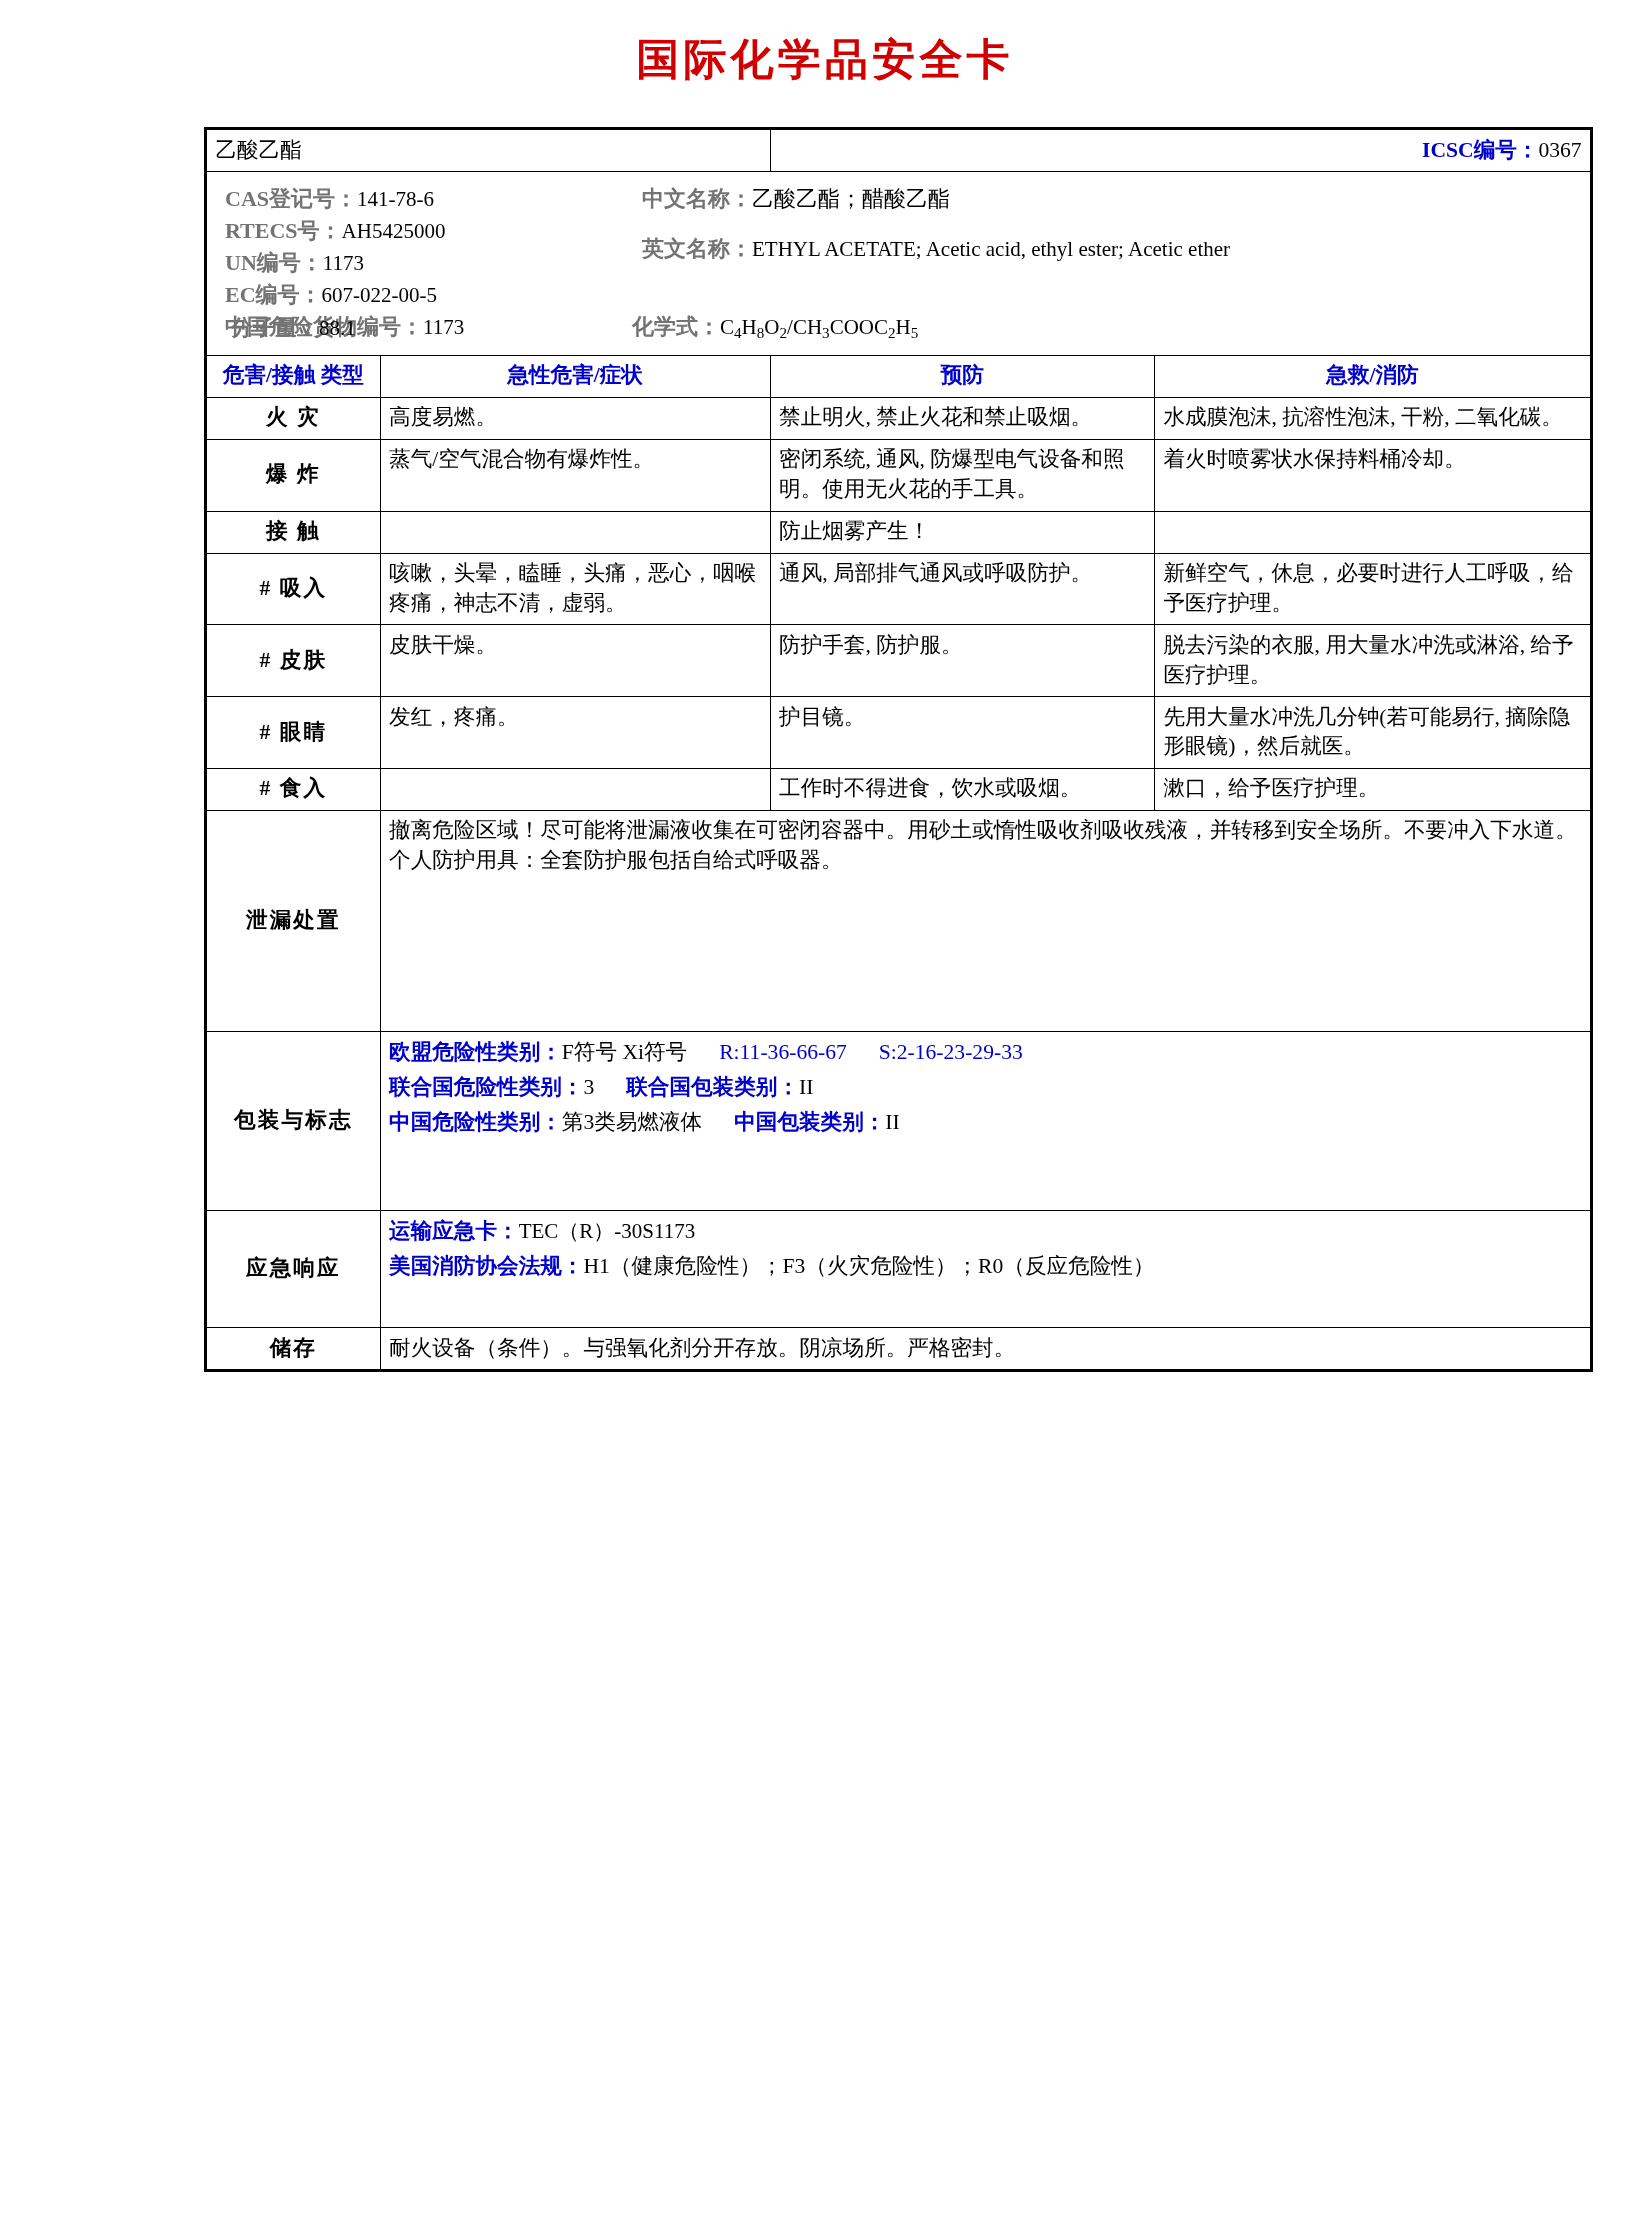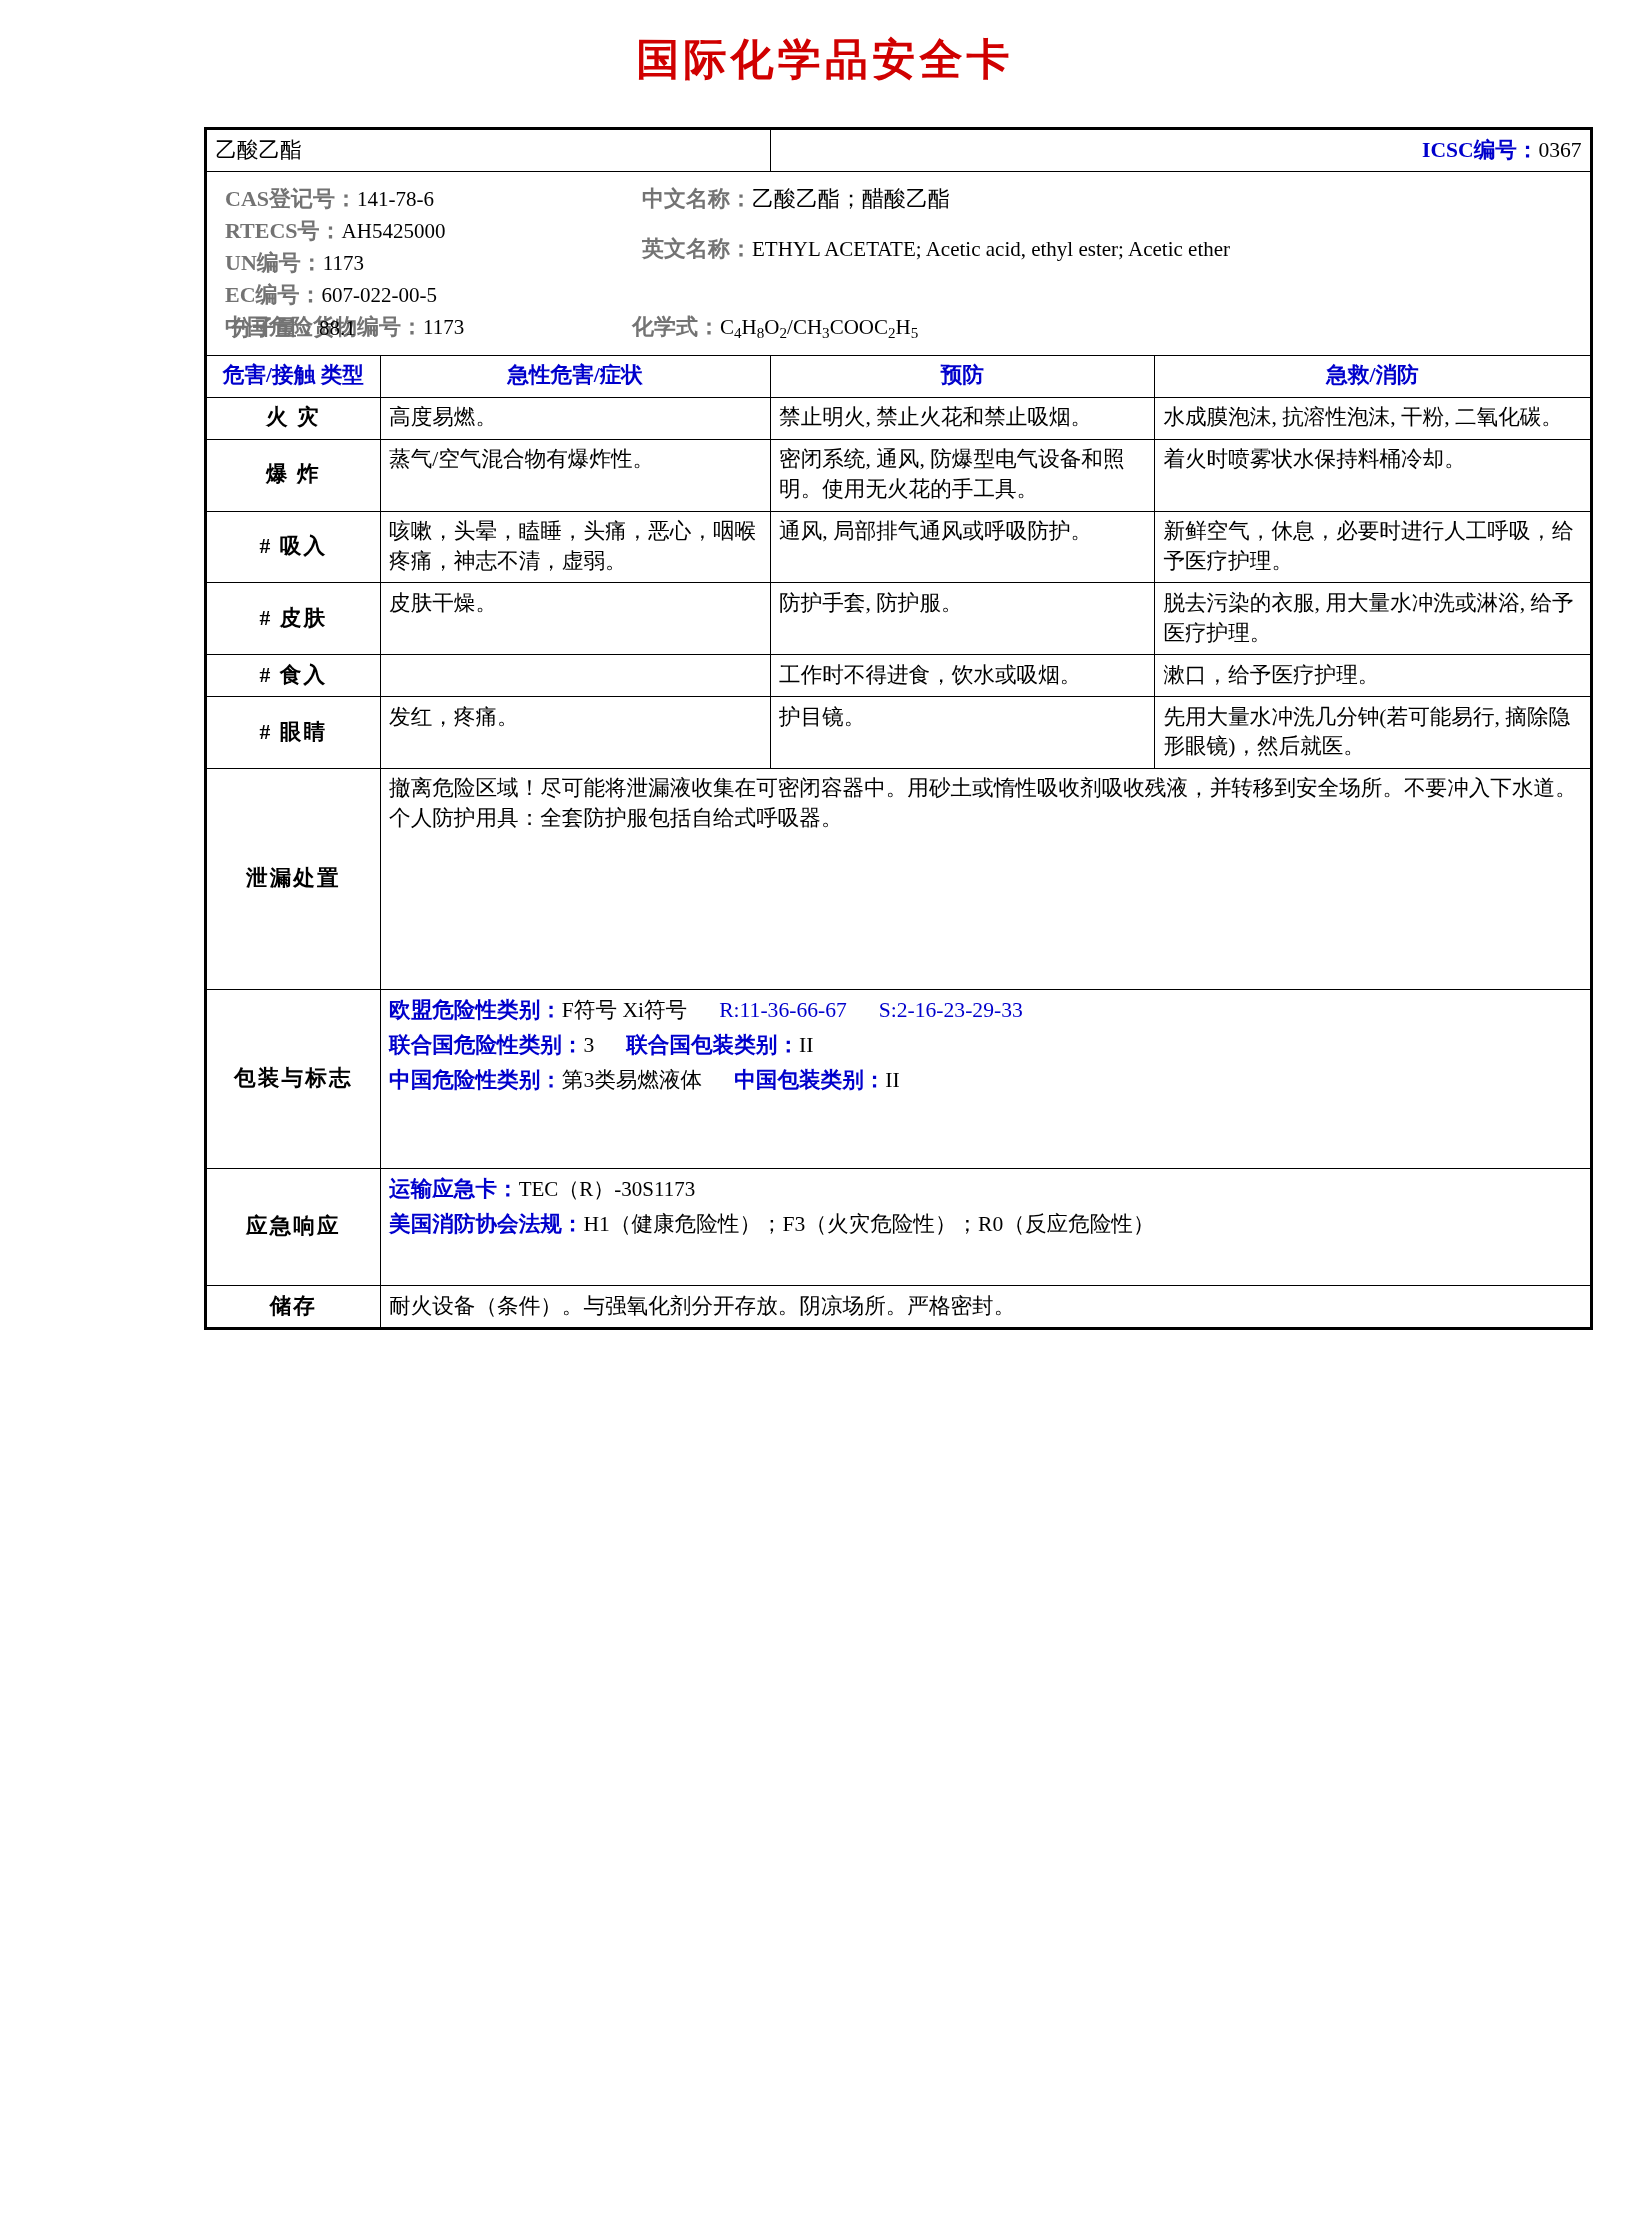--- a/index.html
+++ b/index.html
@@ -229,50 +229,56 @@
         <td class="body-cell no-right">水成膜泡沫, 抗溶性泡沫, 干粉, 二氧化碳。</td>
       </tr>
 
       <tr>
         <td class="cat no-left">爆 炸</td>
         <td class="body-cell">蒸气/空气混合物有爆炸性。</td>
         <td class="body-cell">密闭系统, 通风, 防爆型电气设备和照明。使用无火花的手工具。</td>
         <td class="body-cell no-right">着火时喷雾状水保持料桶冷却。</td>
       </tr>
 
+      <tr>
+        <td class="cat no-left">接 触</td>
+        <td class="body-cell"></td>
+        <td class="body-cell">防止烟雾产生！</td>
+        <td class="body-cell no-right"></td>
+      </tr>
 
       <tr>
         <td class="cat no-left">#  吸入</td>
         <td class="body-cell">咳嗽，头晕，瞌睡，头痛，恶心，咽喉疼痛，神志不清，虚弱。</td>
         <td class="body-cell">通风, 局部排气通风或呼吸防护。</td>
         <td class="body-cell no-right">新鲜空气，休息，必要时进行人工呼吸，给予医疗护理。</td>
       </tr>
 
       <tr>
         <td class="cat no-left">#  皮肤</td>
         <td class="body-cell">皮肤干燥。</td>
         <td class="body-cell">防护手套, 防护服。</td>
         <td class="body-cell no-right">脱去污染的衣服, 用大量水冲洗或淋浴, 给予医疗护理。</td>
       </tr>
 
       <tr>
+        <td class="cat no-left">#  眼睛</td>
+        <td class="body-cell">发红，疼痛。</td>
+        <td class="body-cell">护目镜。</td>
+        <td class="body-cell no-right">先用大量水冲洗几分钟(若可能易行, 摘除隐形眼镜)，然后就医。</td>
+      </tr>
+
+      <tr>
         <td class="cat no-left">#  食入</td>
         <td class="body-cell"></td>
         <td class="body-cell">工作时不得进食，饮水或吸烟。</td>
         <td class="body-cell no-right">漱口，给予医疗护理。</td>
       </tr>
 
       <tr>
-        <td class="cat no-left">#  眼睛</td>
-        <td class="body-cell">发红，疼痛。</td>
-        <td class="body-cell">护目镜。</td>
-        <td class="body-cell no-right">先用大量水冲洗几分钟(若可能易行, 摘除隐形眼镜)，然后就医。</td>
-      </tr>
-
-      <tr>
         <td class="cat cat-mid no-left" style="height:209px;">泄漏处置</td>
         <td colspan="3" class="wide-cell no-right">撤离危险区域！尽可能将泄漏液收集在可密闭容器中。用砂土或惰性吸收剂吸收残液，并转移到安全场所。不要冲入下水道。个人防护用具：全套防护服包括自给式呼吸器。</td>
       </tr>
 
       <tr>
         <td class="cat cat-mid no-left" style="height:167px;">包装与标志</td>
         <td colspan="3" class="wide-cell no-right">
           <div class="pack-line">
             <span class="blue-b">欧盟危险性类别：</span><span>F符号 Xi符号</span><span class="sp-wide"></span><span class="blue">R:11-36-66-67</span><span class="sp-wide"></span><span class="blue">S:2-16-23-29-33</span>
           </div>

